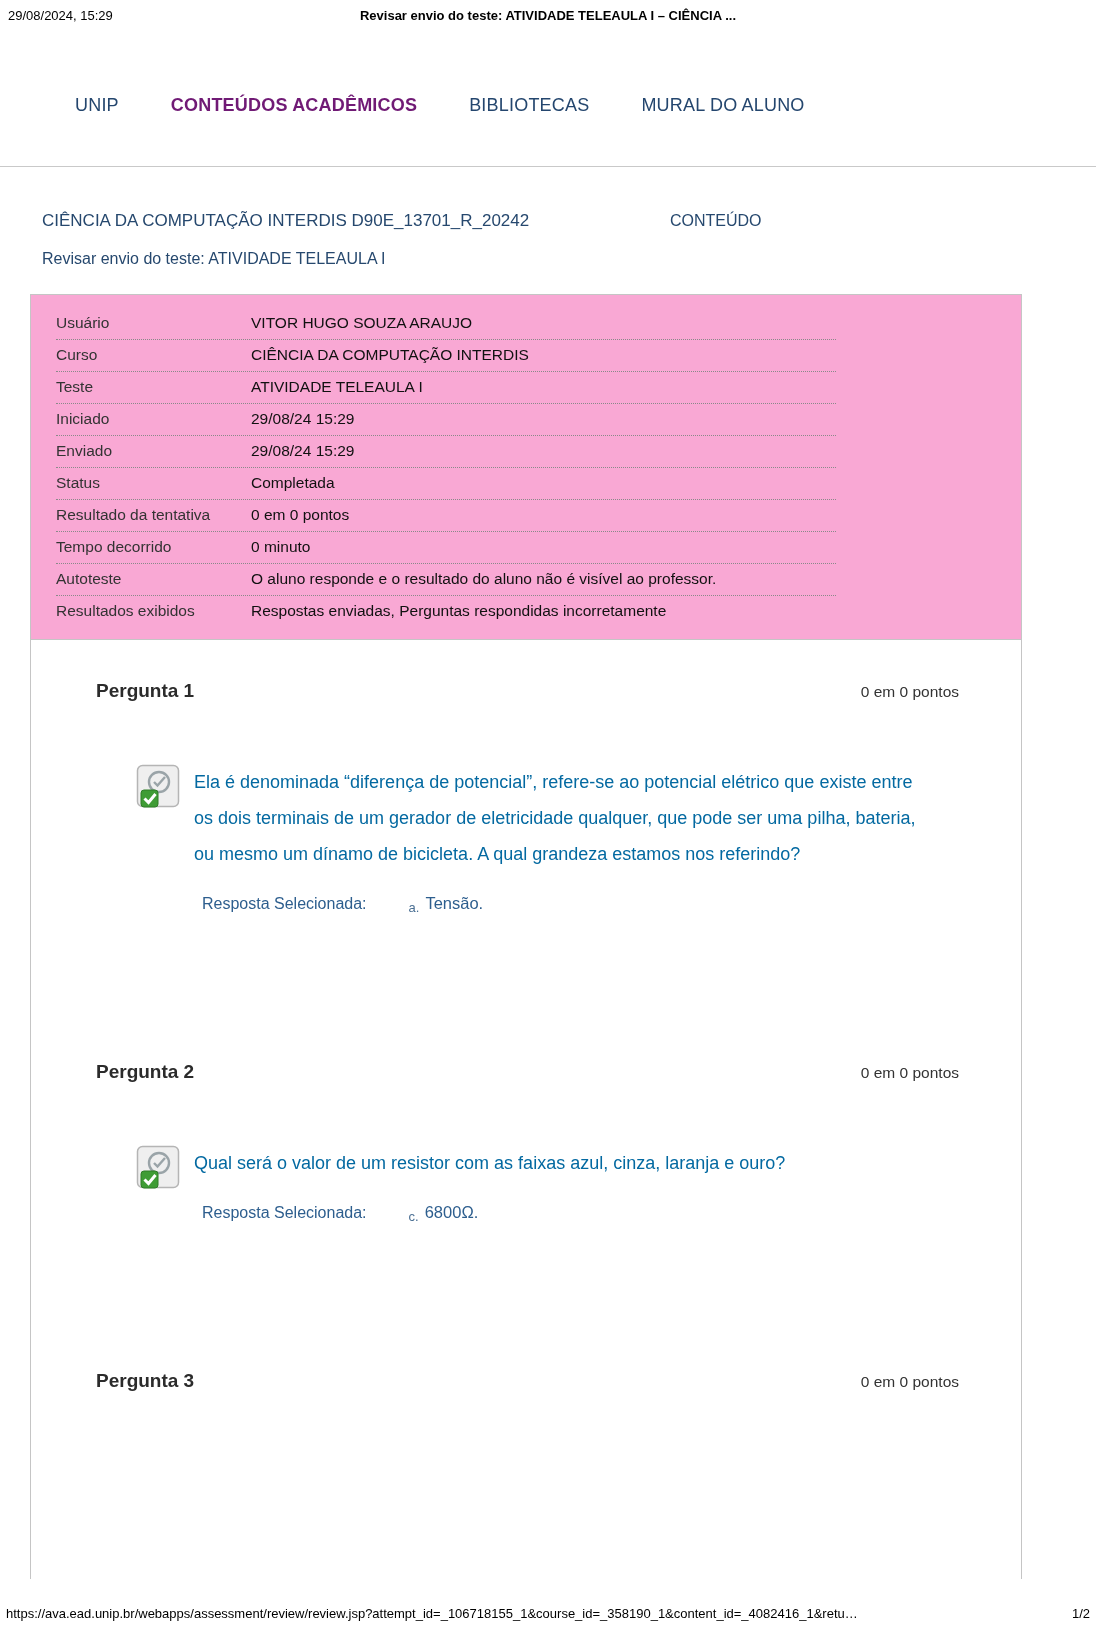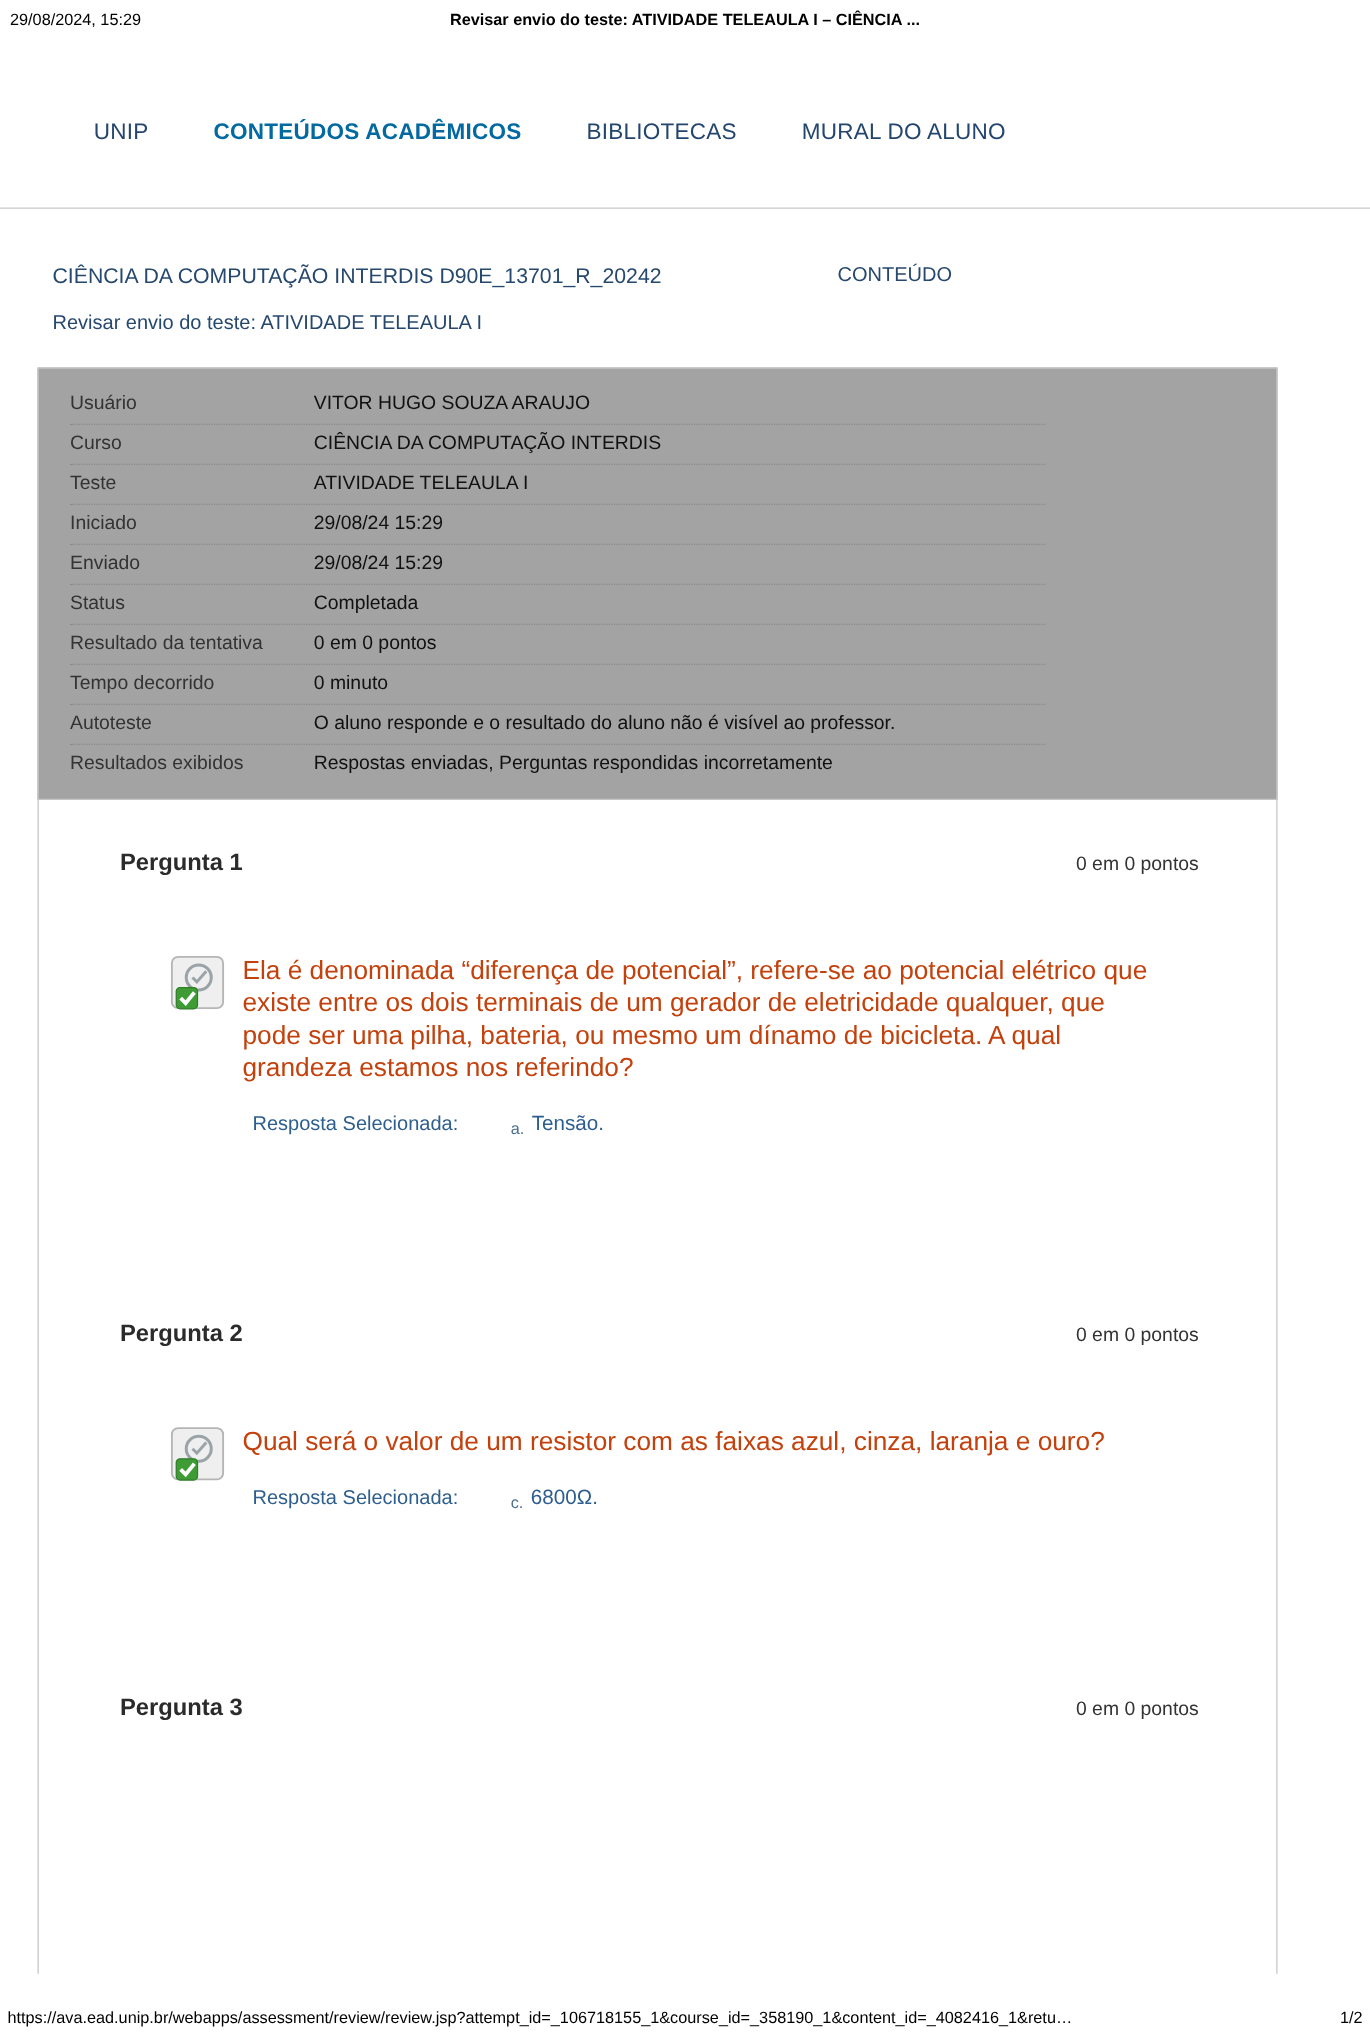--- a/index.html
+++ b/index.html
@@ -17,50 +17,50 @@
     position:absolute; left:0; right:0; bottom:6px;
     display:flex; justify-content:space-between; align-items:baseline;
     font-size:13px; color:#000; padding:0 6px; background:#fff;
   }
 
   .logo-space { height:72px; }
 
   
   nav { display:flex; gap:52px; padding-left:75px; align-items:baseline; }
   .nav-link { font-size:18px; color:#24466e; text-decoration:none; letter-spacing:.2px; cursor:pointer; }
-  .nav-link.active { color:#0369a1; font-weight:bold; }
+  .nav-link.active { color:#701a75; font-weight:bold; }
 
   .rule { border:none; border-top:1px solid #c9c9c9; margin-top:50px; }
 
   
   .course-line { position:relative; margin:44px 0 0 42px; height:24px; }
   .course-title { font-size:17px; font-weight:normal; color:#26486e; }
   .content-link { position:absolute; left:628px; top:1px; font-size:16px; color:#26486e; text-decoration:none; cursor:pointer; }
   .subtitle { margin:15px 0 14px 42px; font-size:16px; color:#26486e; }
 
   
-  .summary-box { margin:26px 0 0 30px; width:992px; border:1px solid #c5c5c5; padding:13px 0 12px 25px; background:#a3a3a3; }
+  .summary-box { margin:26px 0 0 30px; width:992px; border:1px solid #c5c5c5; padding:13px 0 12px 25px; background:#f9a8d4; }
   .summary-row { display:flex; width:780px; padding:6px 0 7px 0; border-bottom:1px dotted #8a8a8a; font-size:15.5px; align-items:baseline; }
   .summary-row:last-child { border-bottom:none; }
   .summary-label { width:195px; flex:none; color:#333; }
   .summary-value { font-weight:normal; color:#111; }
 
   
   .questions {
     width:992px; margin-left:30px; height:939px; padding-top:40px;
     border-left:1px solid #c5c5c5; border-right:1px solid #c5c5c5;
   }
   .question { margin-bottom:148px; }
   .q-header { display:flex; justify-content:space-between; align-items:baseline; padding:0 62px 0 65px; }
   .q-title { font-size:19px; font-weight:bold; color:#2b2b2b; }
   .q-points { font-size:15.5px; color:#333; }
   .q-body { display:flex; padding-left:105px; margin-top:62px; }
   .q-icon { flex:none; width:46px; height:46px; margin-right:12px; }
   .q-content { max-width:738px; }
-  .q-text { font-size:21px; line-height:26px; color:#c2410c; }
+  .q-text { font-size:18px; line-height:36px; color:#0369a1; }
   .q-answer { margin-top:22px; padding-left:8px; display:flex; align-items:baseline; }
   .answer-label { font-size:16px; color:#2d5e8e; }
   .answer-letter { margin-left:42px; font-size:13px; color:#4a6f93; position:relative; top:3px; }
   .answer-text { margin-left:6px; font-size:16.5px; color:#2d5e8e; }
 </style>
 </head>
 <body>
 
 <header class="print-header">
   <span class="dt">29/08/2024, 15:29</span>

